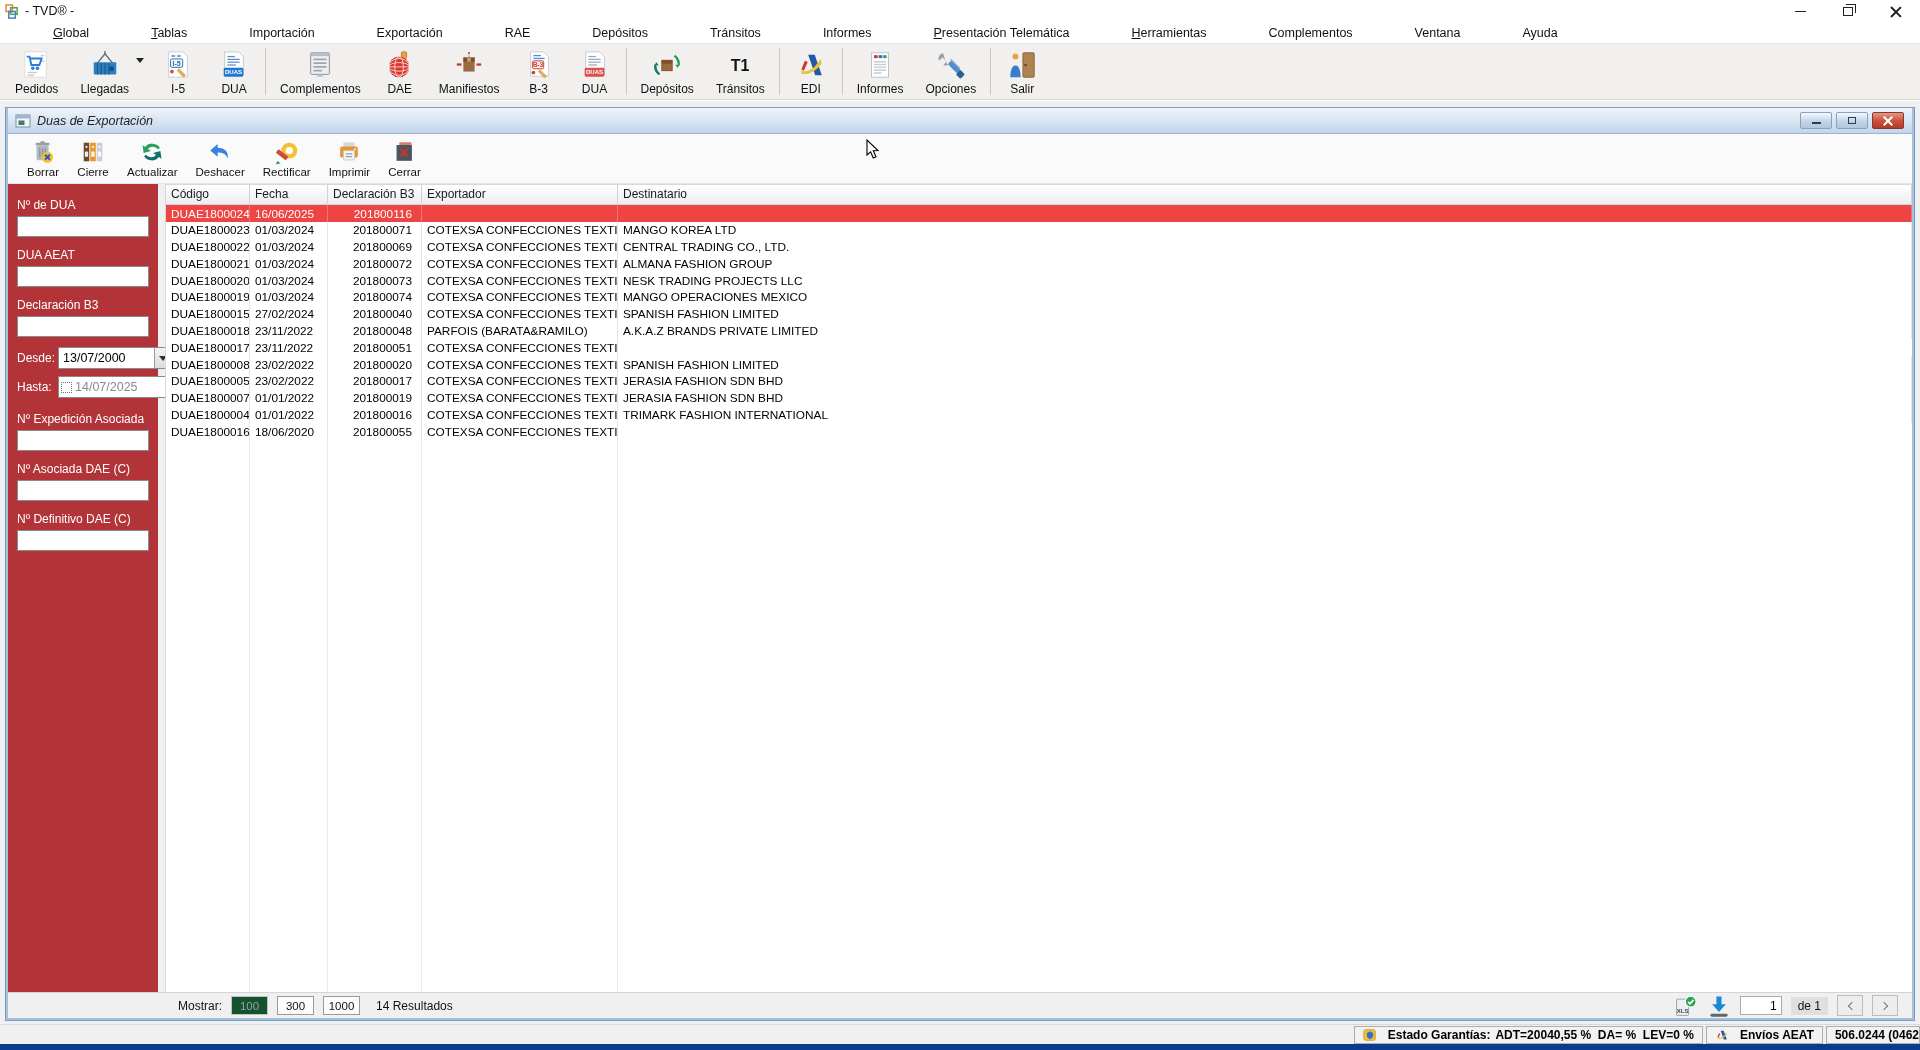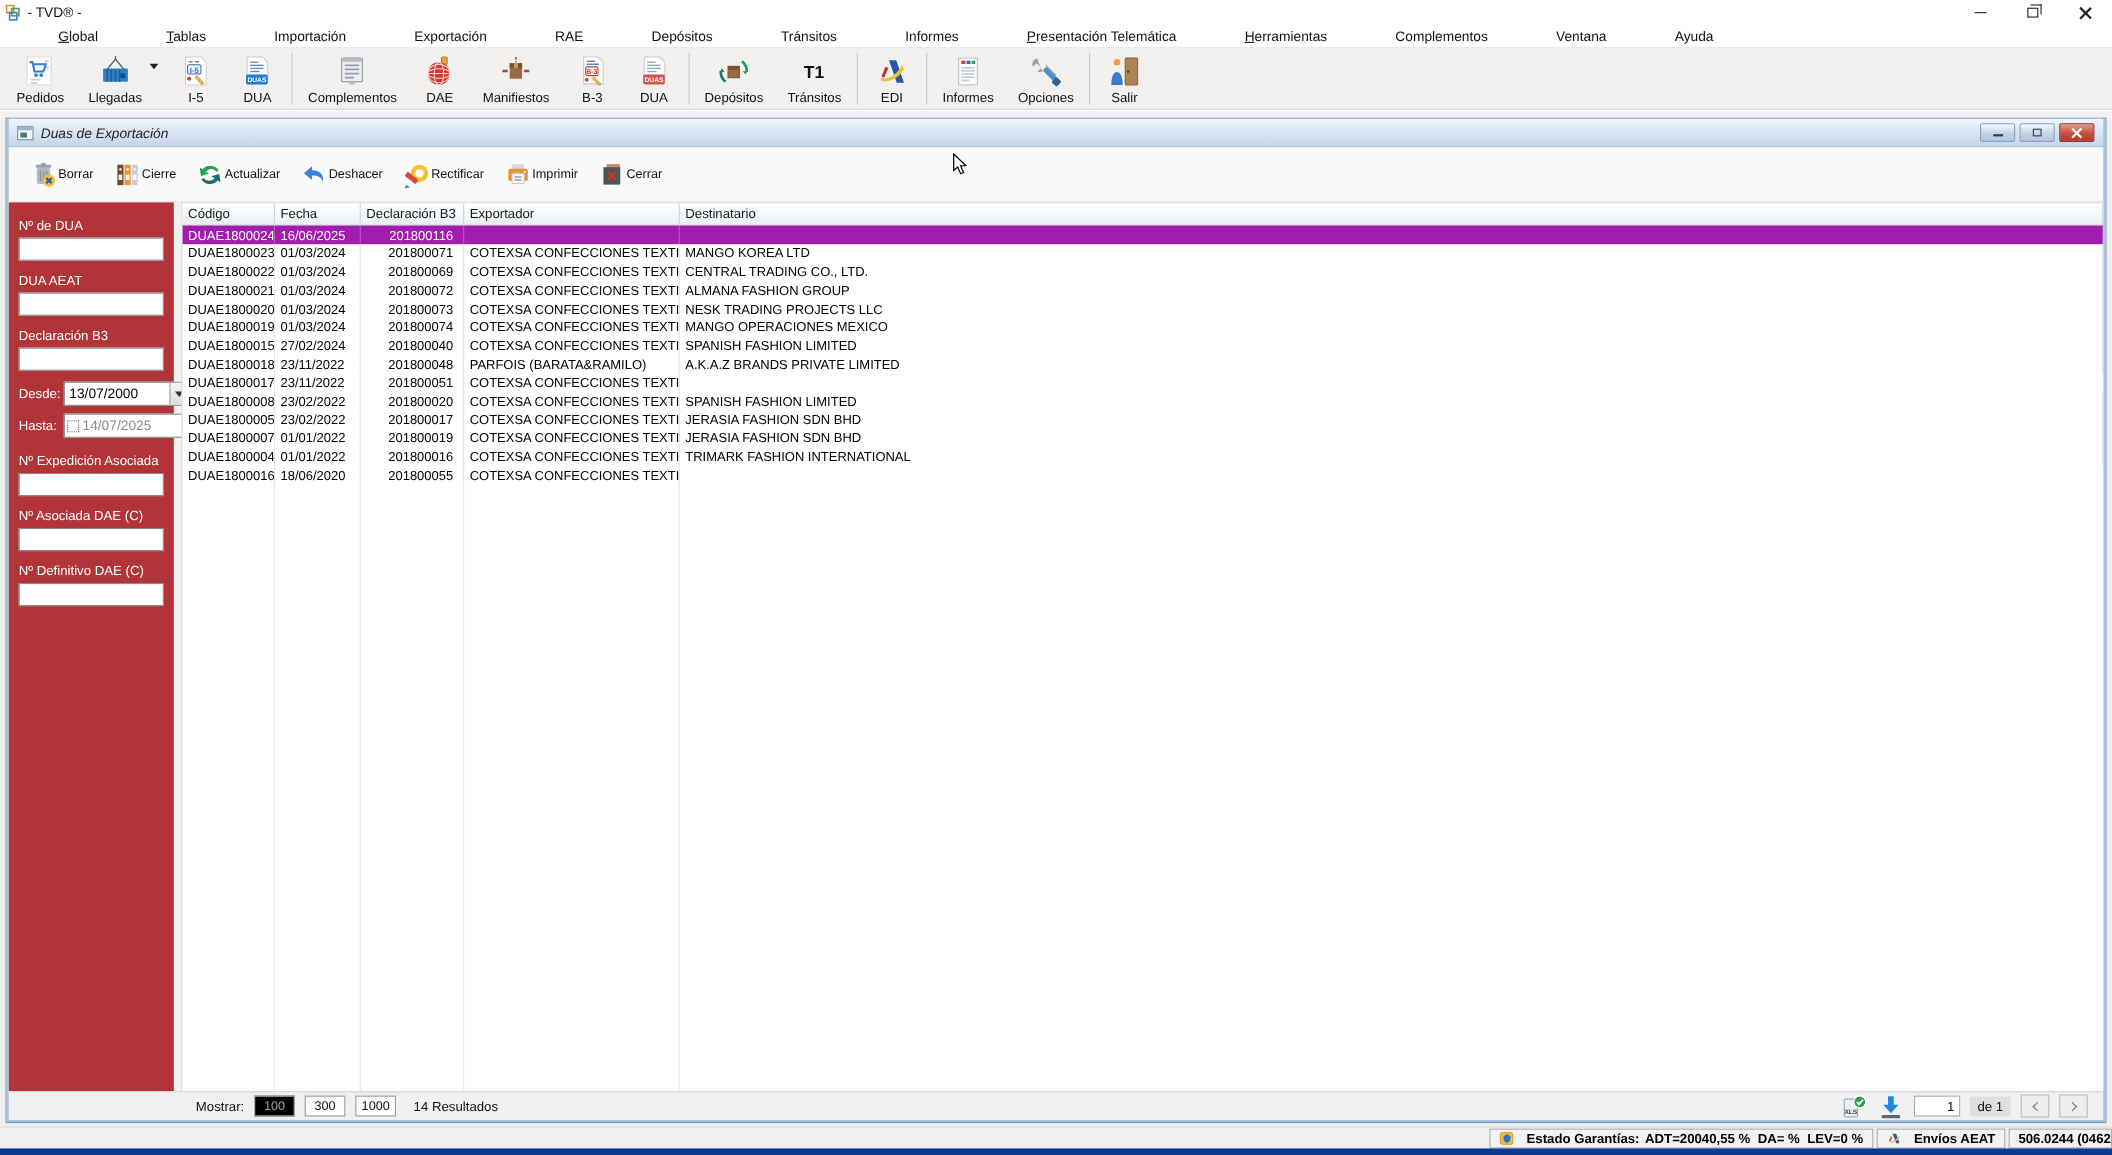--- a/index.html
+++ b/index.html
@@ -42,21 +42,21 @@
   #child-controls { margin-left:auto; display:flex; gap:4px; padding-right:3px; }
   .cbtn { width:32px; height:17px; border-radius:2px; border:1px solid #88a3c0; background:linear-gradient(#f5f9fd,#c4d4e7 55%,#b2c7de); display:flex; align-items:center; justify-content:center; }
   .cbtn.close { border-color:#8e3527; background:linear-gradient(#e5998a,#c6503a 55%,#b03a25); }
   .cglyph-min { width:9px; height:0; border-top:2px solid #2d3c4e; margin-top:5px; }
   .cglyph-max { width:8px; height:7px; border:1.5px solid #2d3c4e; }
   .cglyph-x { position:relative; width:10px; height:10px; }
   .cglyph-x::before,.cglyph-x::after { content:""; position:absolute; left:4.4px; top:-1px; width:2px; height:12px; background:#fff; }
   .cglyph-x::before{transform:rotate(45deg);} .cglyph-x::after{transform:rotate(-45deg);}
 
   #child-toolbar { height:50px; background:#fafafa; display:flex; align-items:stretch; padding-left:10px; border-bottom:1px solid #e4e4e4; }
-  .ctb-item { display:flex; flex-direction:row; align-items:center; justify-content:center; padding:1px 9px; min-width:50px; }
+  .ctb-item { display:flex; flex-direction:column; align-items:center; justify-content:center; padding:1px 9px; min-width:50px; }
   .ctb-item .icon svg { width:26px; height:26px; }
   .ctb-label { font-size:11.5px; color:#111; margin-top:1px; white-space:nowrap; }
 
   #child-body { flex:1; display:flex; min-height:0; background:#f0f0f0; }
 
   
   #sidebar { width:150px; background:#b23438; color:#fff; padding:10px 9px 0; font-size:12px; flex:none; }
   .sb-label { margin:11px 0 4px; white-space:nowrap; }
   .sb-label:first-child { margin-top:4px; }
   .sb-input { width:100%; height:21px; background:#fff; border:1px solid #8a8a8a; display:block; }
@@ -69,30 +69,30 @@
   .combo-btn::after { content:""; width:0; height:0; border-left:4px solid transparent; border-right:4px solid transparent; border-top:5px solid #333; }
   .chk { width:11px; height:11px; border:1px dotted #777; background:#fff; margin-right:3px; flex:none; }
 
   
   #table-wrap { flex:1; display:flex; flex-direction:column; margin-left:7px; background:#fff; border-left:1px solid #d8d8d8; border-top:1px solid #d8d8d8; min-width:0; }
   #thead { display:flex; height:20px; flex:none; background:linear-gradient(#ffffff,#ebeef1); border-bottom:1px solid #cdd3da; }
   .th { font-size:12px; color:#1a1a1a; padding:2px 0 0 5px; border-right:1px solid #cdd3da; white-space:nowrap; overflow:hidden; }
   .tr { display:flex; height:16.8px; flex:none; align-items:stretch; }
   .td { font-size:11.8px; color:#000; padding:1.5px 0 0 5px; border-right:1px solid #e4e4e4; white-space:nowrap; overflow:hidden; }
   .td.num { text-align:right; padding-right:9px; padding-left:0; }
-  .tr.selected { background:#a21caf; }
+  .tr.selected { background:#ef4444; }
   .tr.selected .td { color:#fff; border-right-color:rgba(255,255,255,.25); }
   .c0{width:84px;flex:none;} .c1{width:78px;flex:none;} .c2{width:94px;flex:none;} .c3{width:196px;flex:none;} .c4{flex:1;min-width:0;}
   #tfill { flex:1; display:flex; min-height:0; }
   #tfill div { border-right:1px solid #ececec; height:100%; }
 
   
   #child-footer { height:26px; flex:none; background:#f0f0f0; border-top:1px solid #d5d5d5; display:flex; align-items:center; padding-left:170px; font-size:12px; color:#111; }
   .psz { width:37px; height:19px; margin-left:9px; display:flex; align-items:center; justify-content:center; font-size:11.5px; border:1px solid #9a9a9a; background:#fcfcfc; color:#111; }
-  .psz.disabled { background:#000000; color:#9aa0a8; border-color:#c2c2c2; }
+  .psz.disabled { background:#14532d; color:#9aa0a8; border-color:#c2c2c2; }
   #results { margin-left:16px; }
   #foot-right { margin-left:auto; display:flex; align-items:center; gap:9px; padding-right:14px; }
   #foot-right .icon svg { width:24px; height:24px; }
   #page-input { width:42px; height:19px; border:1px solid #aaa; font-size:12px; text-align:right; padding-right:4px; font-family:"Liberation Sans",sans-serif; }
   #page-of { background:#dfdfdf; padding:2px 7px; font-size:12px; }
   .chev-btn { width:26px; height:21px; border:1px solid #bcbcbc; background:#ededed; display:flex; align-items:center; justify-content:center; }
   .chev { width:6px; height:6px; border-left:1.8px solid #777; border-bottom:1.8px solid #777; }
   .chev.left { transform:rotate(45deg); margin-left:3px; }
   .chev.right { transform:rotate(-135deg); margin-right:3px; }
 

